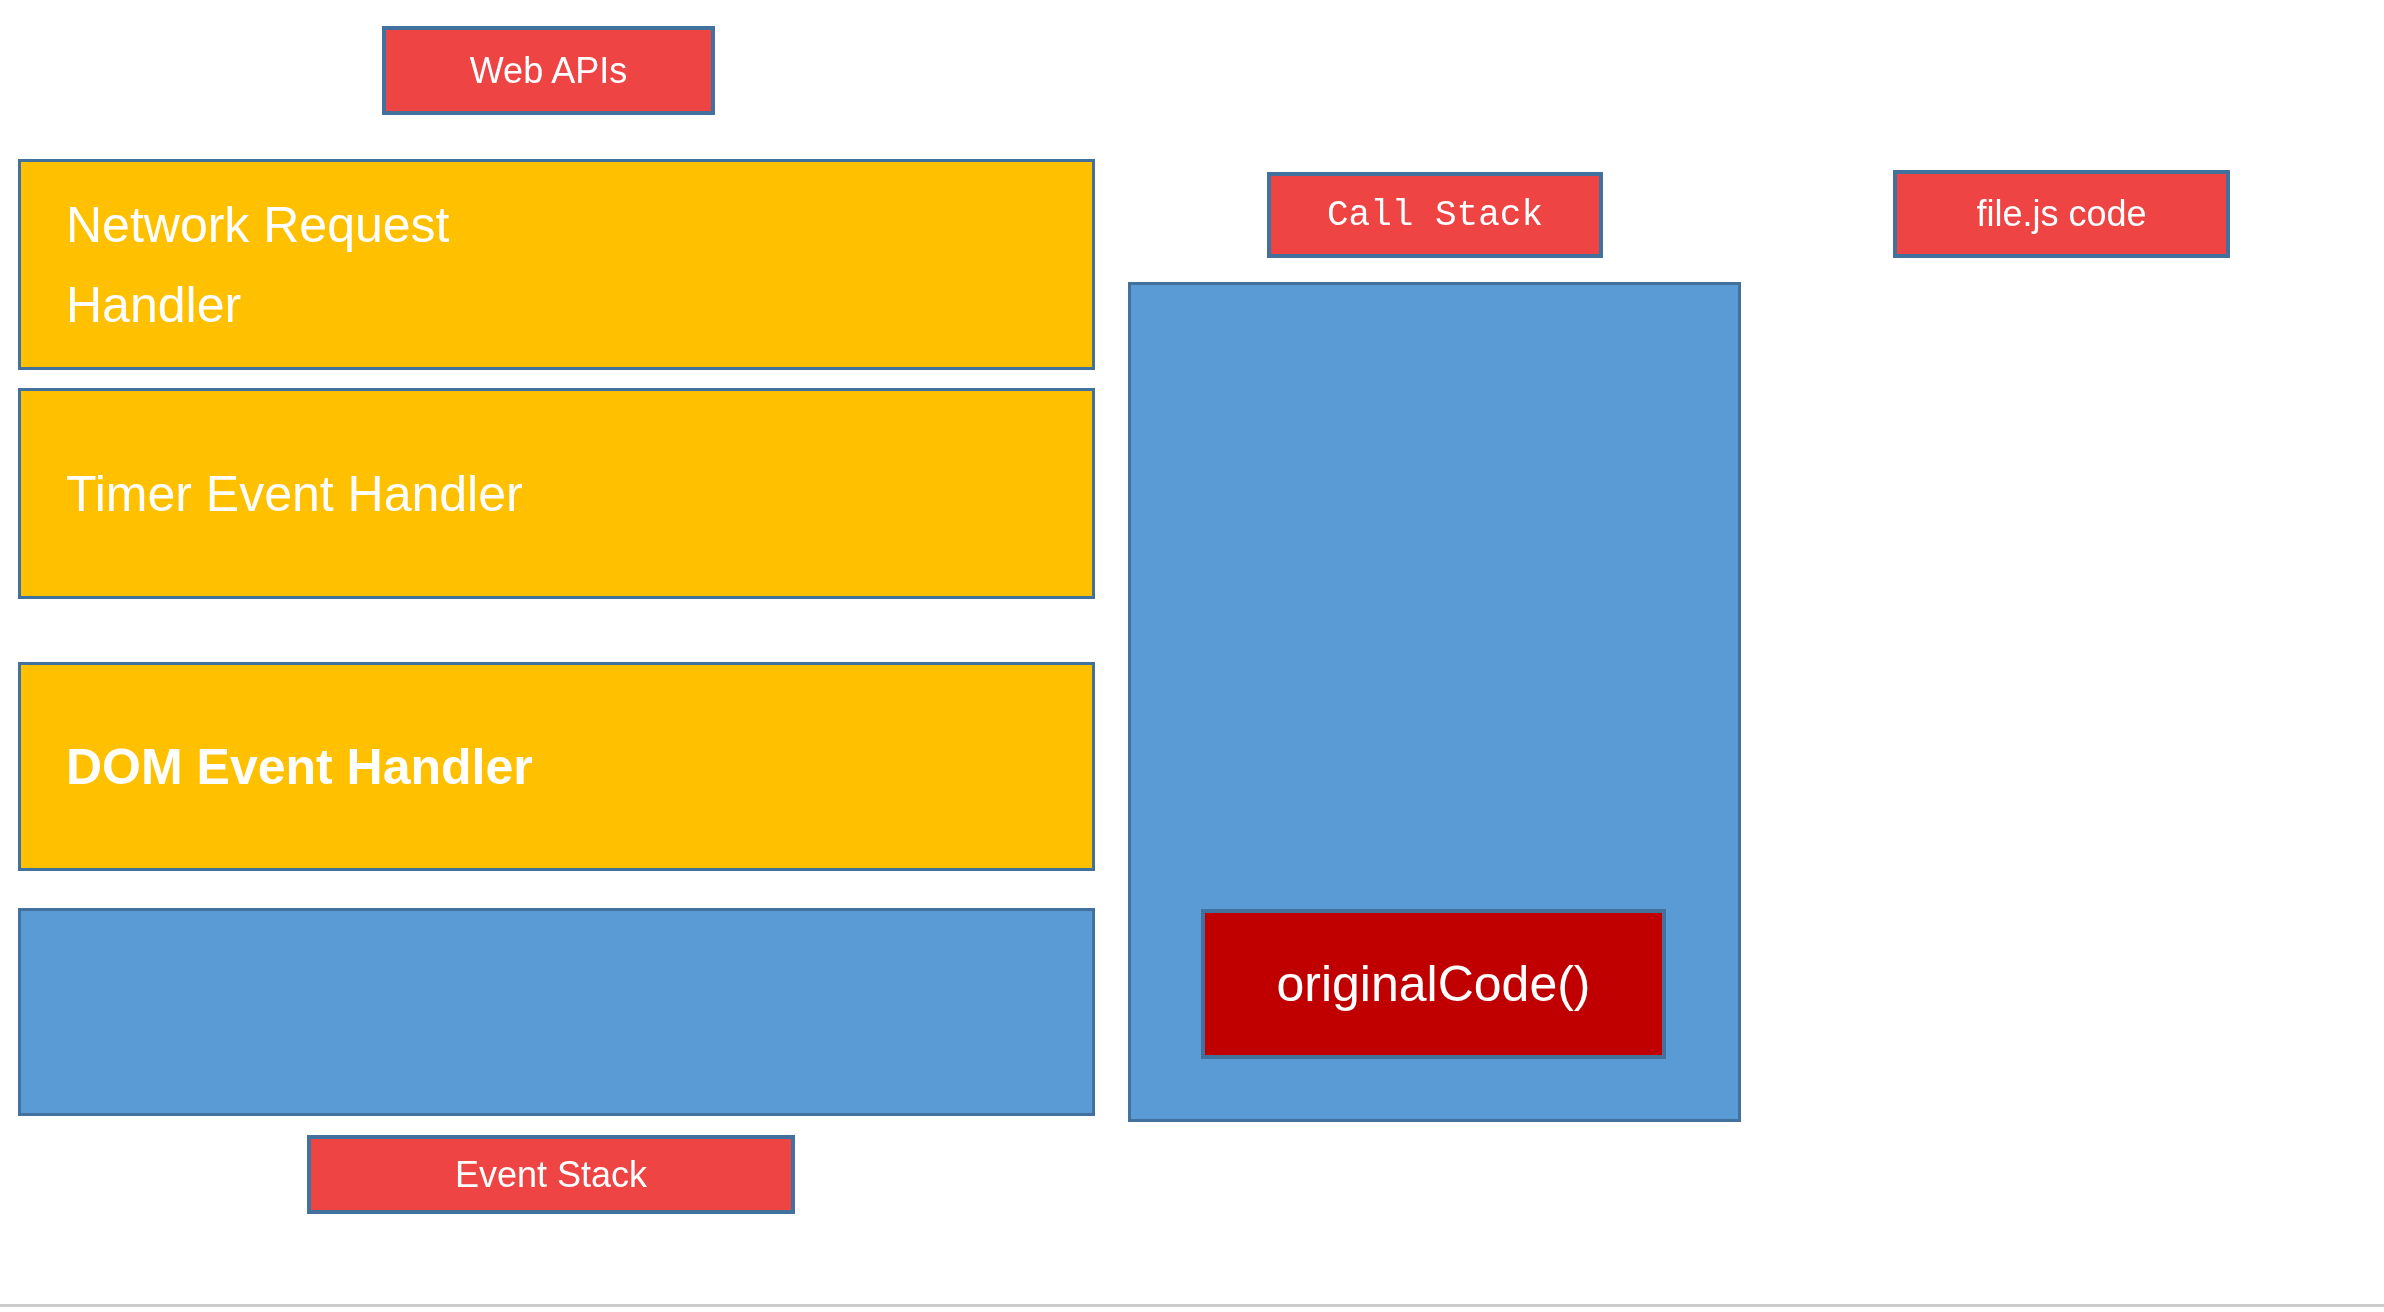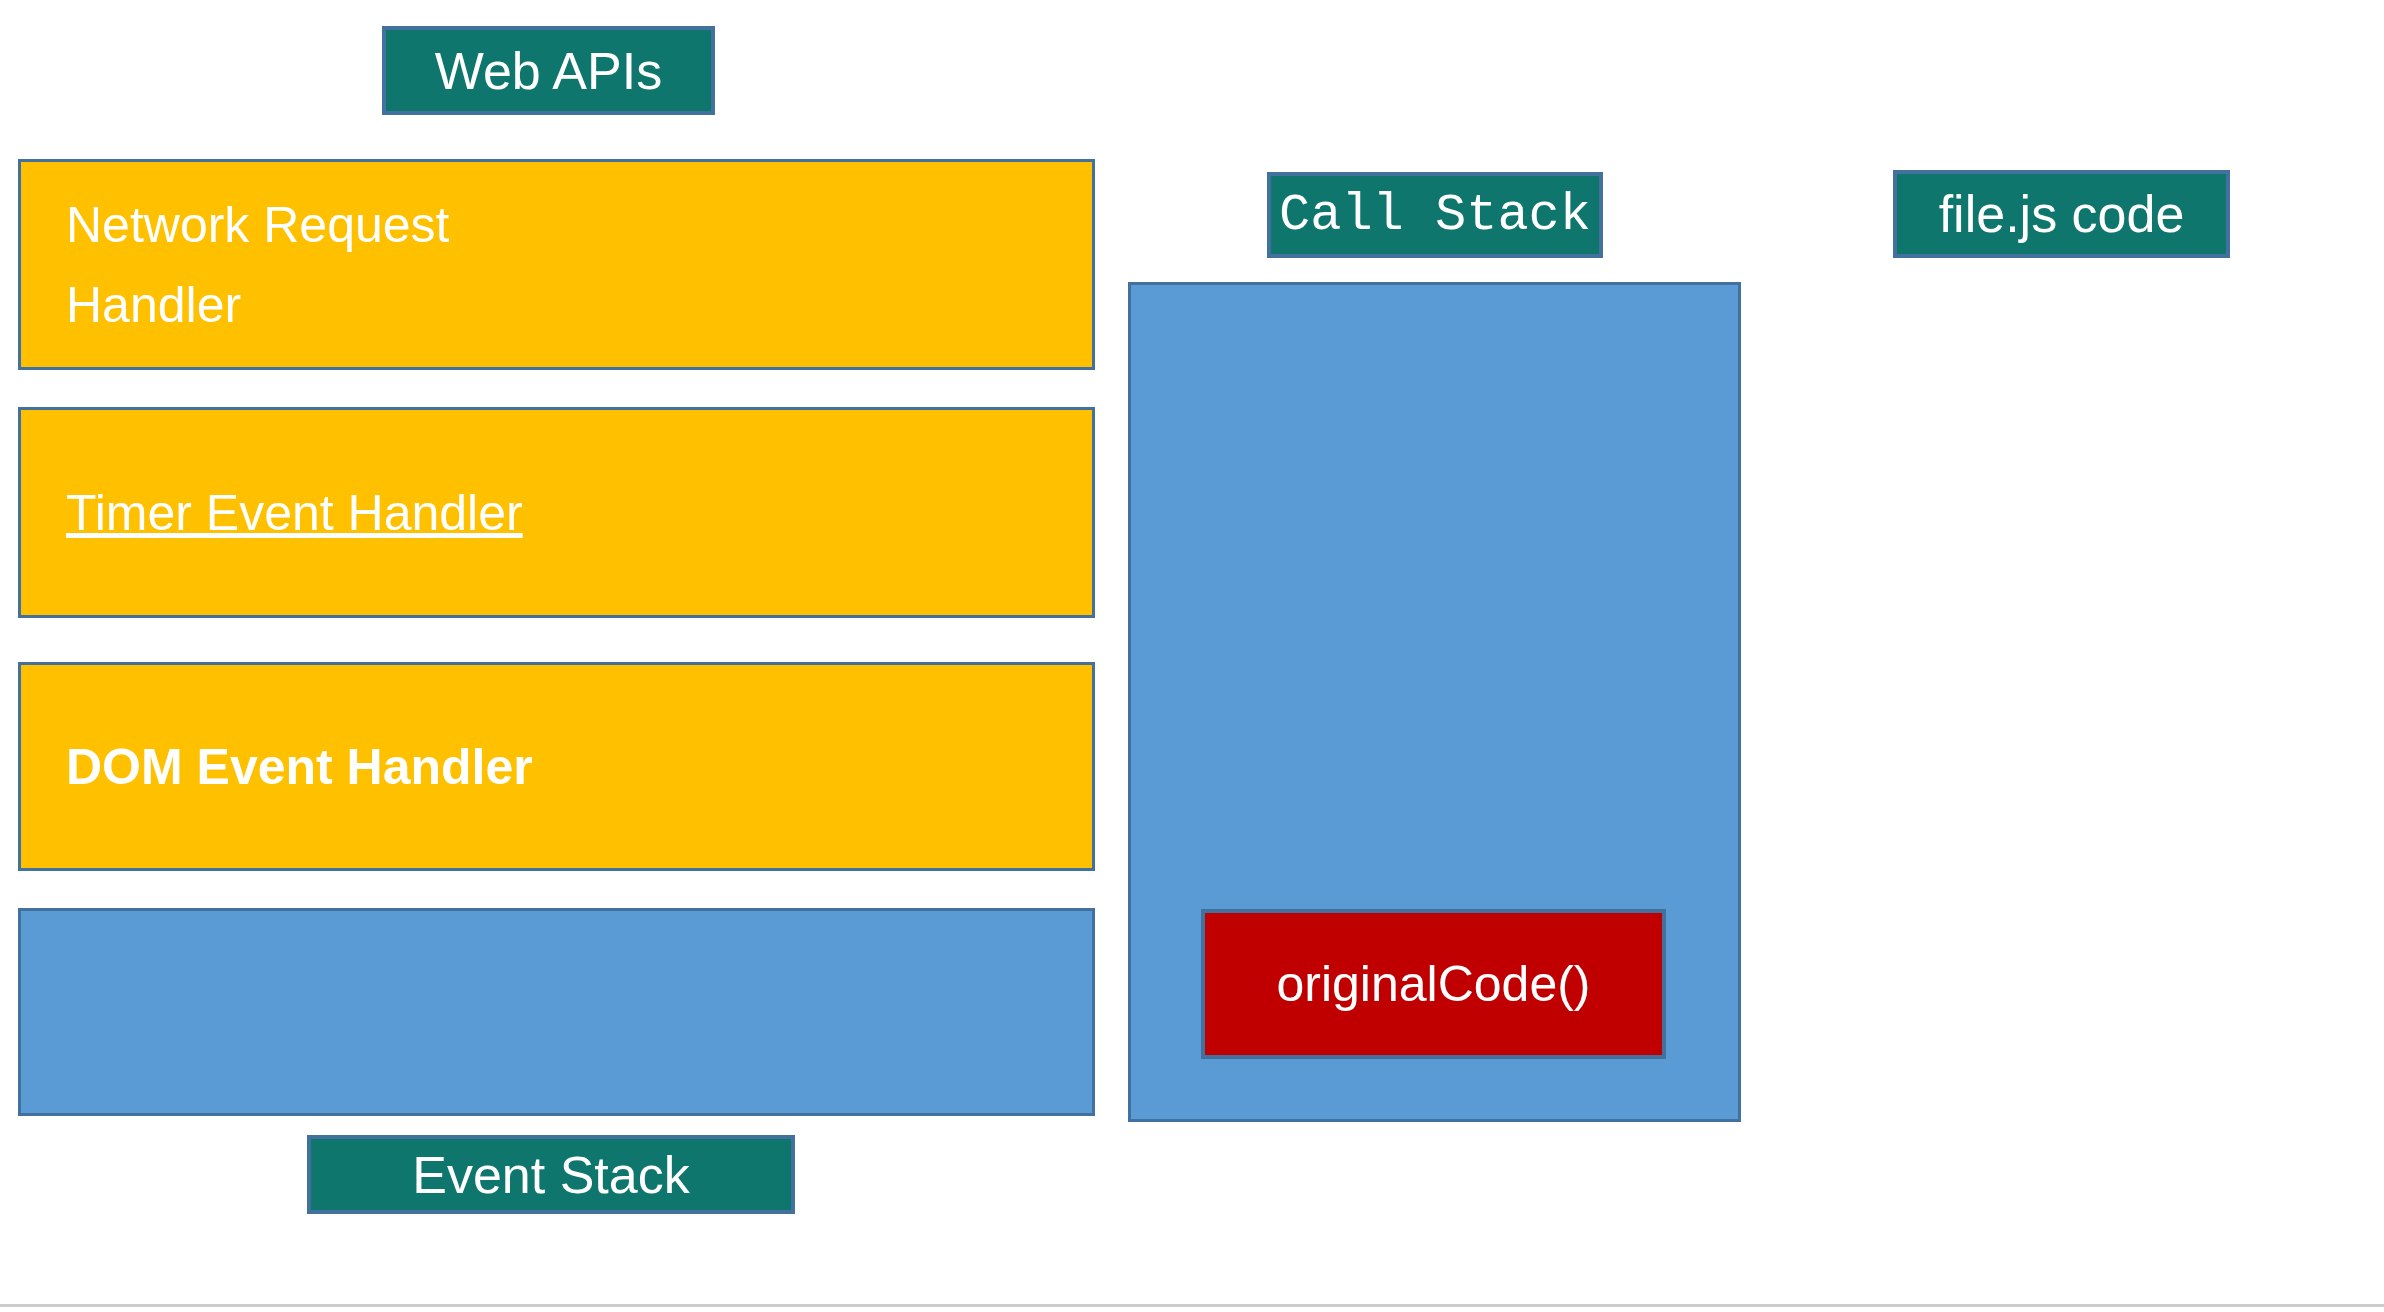--- a/index.html
+++ b/index.html
@@ -17,44 +17,44 @@
   .shape {
     position: absolute;
     box-sizing: border-box;
     border: 3px solid #41719C;
     display: flex;
     align-items: center;
   }
 
   
   .plaque {
-    background: #0f766e;
+    background: #ef4444;
     border-width: 4px;
     justify-content: center;
-    font-size: 52px;
+    font-size: 36px;
     text-align: center;
     white-space: nowrap;
   }
   .plaque-webapis    { left: 382px;  top: 26px;   width: 333px; height: 89px; }
   .plaque-callstack  { left: 1267px; top: 172px;  width: 336px; height: 86px; font-family: Liberation Mono, monospace; }
   .plaque-filejs     { left: 1893px; top: 170px;  width: 337px; height: 88px; }
   .plaque-eventqueue { left: 307px;  top: 1135px; width: 488px; height: 79px; }
 
   
   .handler {
     left: 18px;
     width: 1077px;
     background: #FFC000;
     font-size: 50px;
     line-height: 1.6;
     padding-left: 45px;
     white-space: pre-line;
   }
   .handler-0 { top: 148px; height: 211px; margin-top: 11px; }
-  .handler-1 { top: 407px; height: 211px; text-decoration: underline; }
+  .handler-1 { top: 388px; height: 211px; }
   .handler-2 { top: 662px; height: 209px; font-weight: bold; }
 
   
   .queue-box {
     left: 18px; top: 908px; width: 1077px; height: 208px;
     background: #5B9BD5;
   }
   .stack-box {
     left: 1128px; top: 282px; width: 613px; height: 840px;
     background: #5B9BD5;

